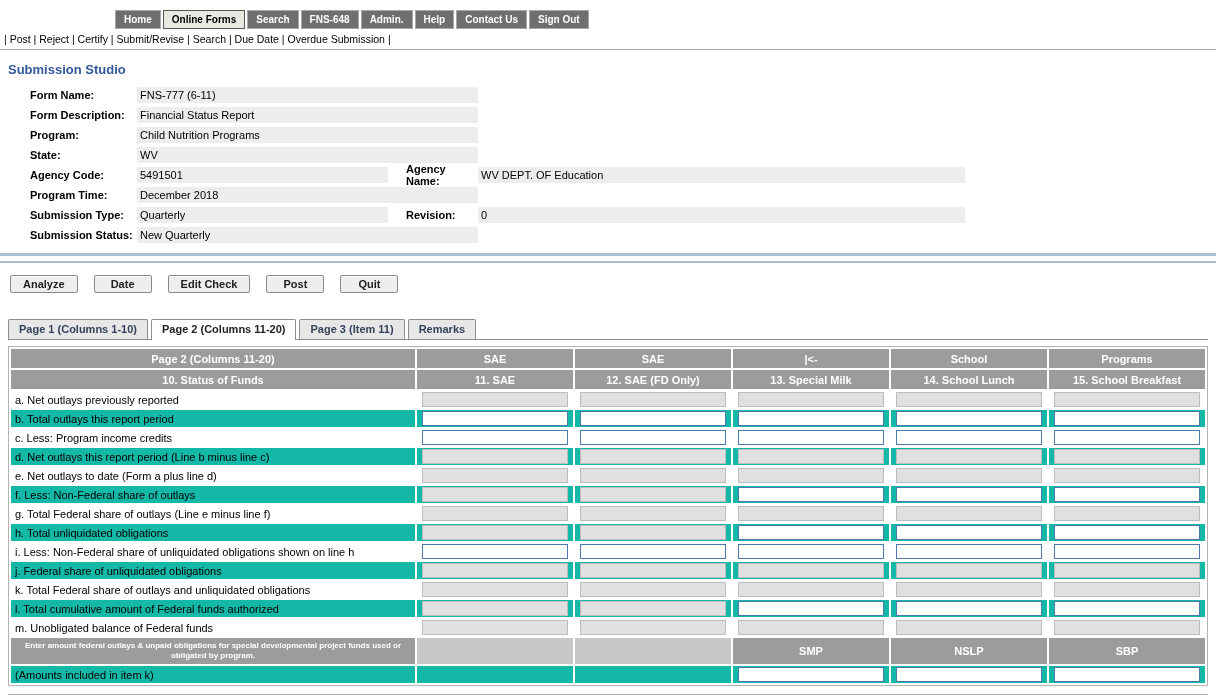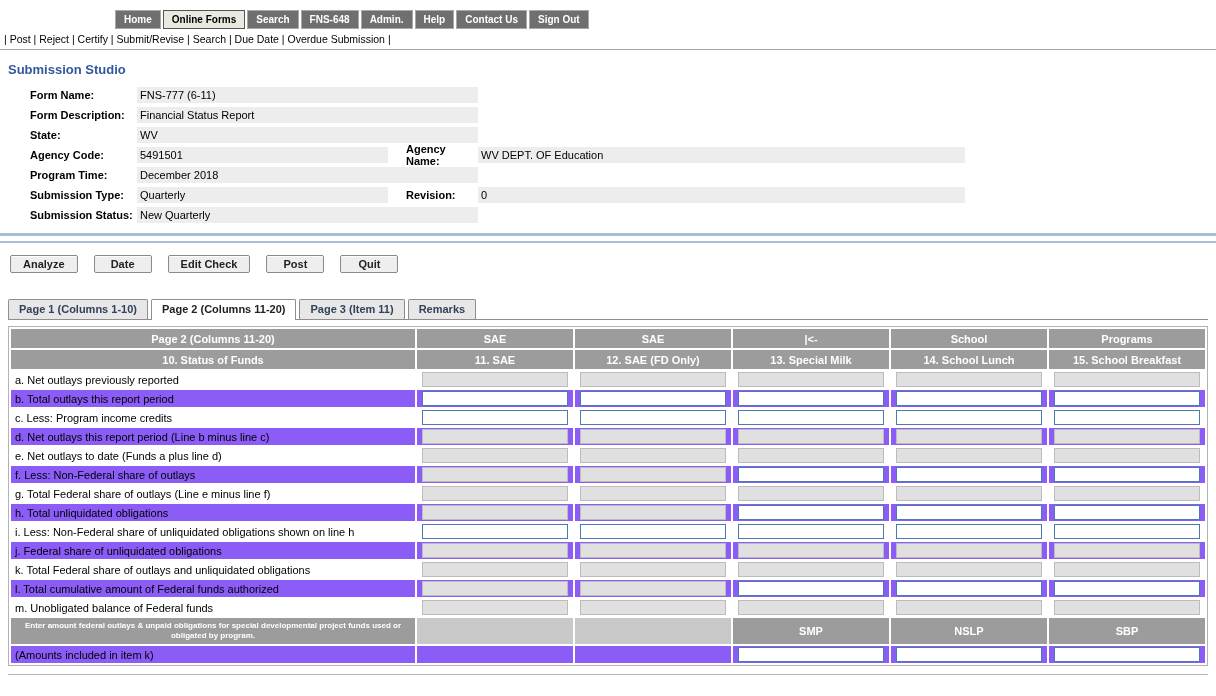--- a/index.html
+++ b/index.html
@@ -59,21 +59,21 @@
     border-collapse:separate; border-spacing:2px; table-layout:fixed;
     width:1200px; margin:6px 0 0 8px; border:1px solid #b3b3b3; background:#fff;
   }
   col.c0 { width:404px; }
   .grid th {
     background:#9c9c9c; color:#fff; font-weight:bold; font-size:11px;
     height:19px; text-align:center; padding:1px 2px; overflow:hidden;
   }
   .grid td { height:17px; font-size:11px; overflow:hidden; }
   tr.norm td { background:#ffffff;margin-left:8px; }
-  tr.alt  td { background:#8b5cf6; }
+  tr.alt  td { background:#14b8a6; }
   td.rowlabel { padding-left:4px; text-align:left; white-space:nowrap; }
   td.cellc { text-align:center; }
   .fld {
     width:94%; height:15px; border:1px solid #4d7aad; background:#fff;
     font-size:10px; vertical-align:middle;
   }
   .fld.dis { background:#e0e0e0; border:1px solid #bcbcbc; }
   th.speclabel { font-size:8px; line-height:1.25; padding:2px 12px; height:26px; }
   td.emptyhdr { background:#c8c8c8 !important; }
 
@@ -100,20 +100,24 @@
 <div class="meta">
     <div class="meta-row">
       <div class="meta-label">Form Name:</div>
       <div class="meta-val w-full">FNS-777 (6-11)</div>
     </div>
     <div class="meta-row">
       <div class="meta-label">Form Description:</div>
       <div class="meta-val w-full">Financial Status Report</div>
     </div>
     <div class="meta-row">
+      <div class="meta-label">Program:</div>
+      <div class="meta-val w-full">Child Nutrition Programs</div>
+    </div>
+    <div class="meta-row">
       <div class="meta-label">State:</div>
       <div class="meta-val w-full">WV</div>
     </div>
     <div class="meta-row">
       <div class="meta-label">Agency Code:</div>
       <div class="meta-val w-half">5491501</div>
       <div class="meta-label2">Agency Name:</div>
       <div class="meta-val2">WV DEPT. OF Education</div>
     </div>
     <div class="meta-row">
@@ -202,21 +206,21 @@
       </tr>
       <tr class="alt">
         <td class="rowlabel">d. Net outlays this report period (Line b minus line c)</td>
         <td class="cellc"><input type="text" class="fld dis" disabled="" style=""></td>
         <td class="cellc"><input type="text" class="fld dis" disabled="" style=""></td>
         <td class="cellc"><input type="text" class="fld dis" disabled="" style=""></td>
         <td class="cellc"><input type="text" class="fld dis" disabled="" style=""></td>
         <td class="cellc"><input type="text" class="fld dis" disabled="" style=""></td>
       </tr>
       <tr class="norm">
-        <td class="rowlabel">e. Net outlays to date (Funds a plus line d)</td>
+        <td class="rowlabel">e. Net outlays to date (Form a plus line d)</td>
         <td class="cellc"><input type="text" class="fld dis" disabled="" style=""></td>
         <td class="cellc"><input type="text" class="fld dis" disabled="" style=""></td>
         <td class="cellc"><input type="text" class="fld dis" disabled="" style=""></td>
         <td class="cellc"><input type="text" class="fld dis" disabled="" style=""></td>
         <td class="cellc"><input type="text" class="fld dis" disabled="" style=""></td>
       </tr>
       <tr class="alt">
         <td class="rowlabel">f. Less: Non-Federal share of outlays</td>
         <td class="cellc"><input type="text" class="fld dis" disabled="" style=""></td>
         <td class="cellc"><input type="text" class="fld dis" disabled="" style=""></td>

